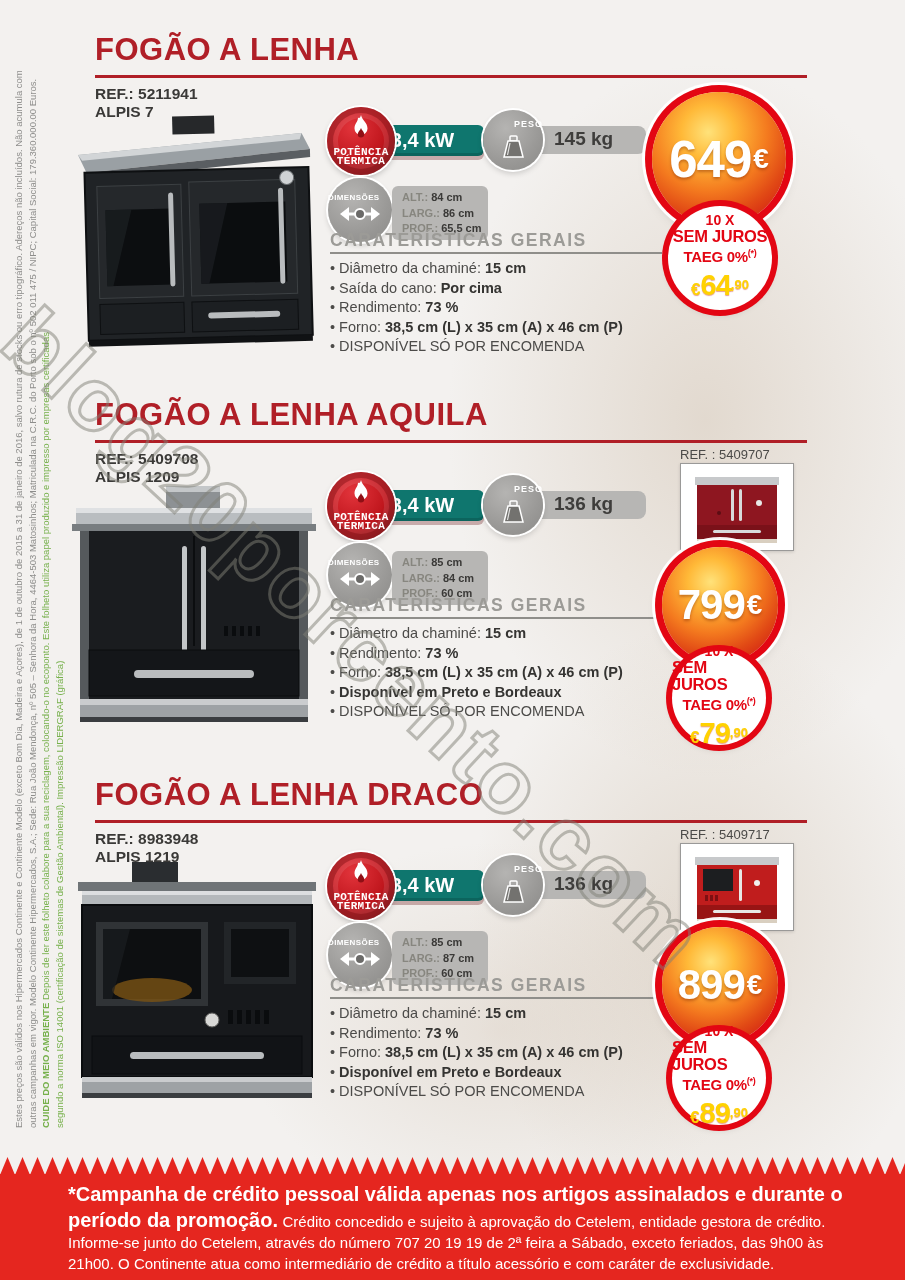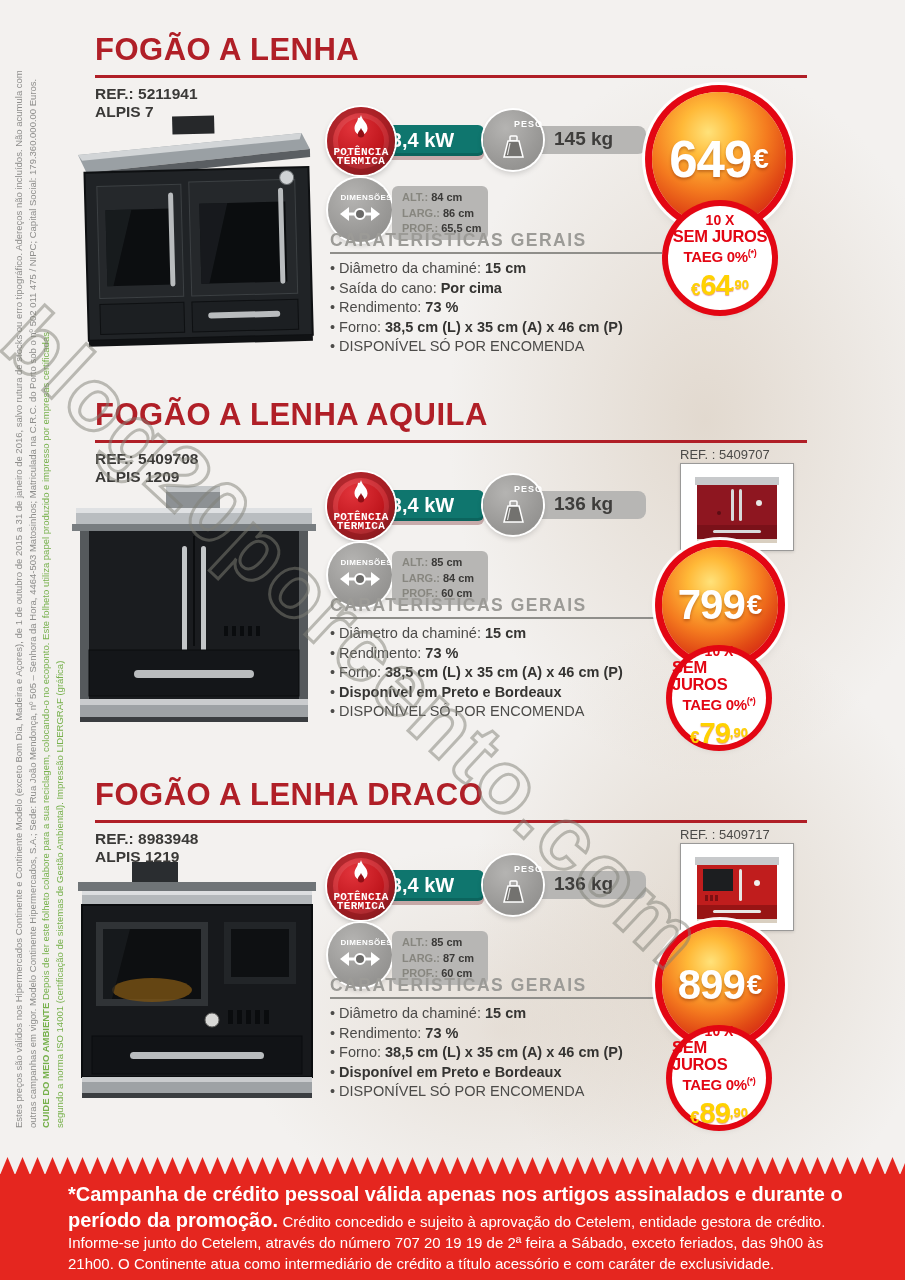--- a/index.html
+++ b/index.html
@@ -43,21 +43,21 @@
         background:radial-gradient(circle at 38% 30%,#b5b4b2,#9a9997 60%,#8a8987);box-shadow:0 0 0 2px #fff,0 3px 6px rgba(0,0,0,.2);}
   .pesolbl{position:absolute;top:9px;left:0;right:0;text-align:right;color:#fff;font-weight:bold;font-size:9px;letter-spacing:1px;}
   .wicon{position:absolute;left:17px;top:25px;}
 
   .dimrect{position:absolute;left:392px;top:146px;width:96px;height:54px;background:#b7b6b4;border-radius:6px;box-sizing:border-box;padding:4px 0 0 10px;}
   .drow{font-size:11px;line-height:15.5px;white-space:nowrap;}
   .dlab{color:#87867f;font-weight:bold;}
   .dval{color:#3a3937;font-weight:bold;}
   .dim{position:absolute;left:328px;top:138px;width:64px;height:64px;border-radius:50%;
        background:radial-gradient(circle at 38% 30%,#b5b4b2,#9a9997 60%,#8a8987);box-shadow:0 0 0 2px #fff,0 3px 6px rgba(0,0,0,.2);}
-  .dimlbl{position:absolute;top:15px;left:0;right:0;text-align:right;color:#fff;font-size:8px;font-weight:bold;letter-spacing:.4px;}
+  .dimlbl{position:absolute;top:15px;left:0;right:0;text-align:left;color:#fff;font-size:8px;font-weight:bold;letter-spacing:.4px;}
   .aicon{position:absolute;left:12px;top:28px;}
 
   .char{position:absolute;left:330px;top:190px;margin:0;font-size:17.5px;color:#9c9b97;font-weight:bold;letter-spacing:1.5px;}
   .charline{position:absolute;left:330px;top:212px;width:332px;height:2px;background:#8f8e8a;}
   .feats{position:absolute;left:330px;top:219px;margin:0;padding:0;list-style:none;font-size:14.5px;color:#4c4b49;line-height:19.5px;width:345px;}
   .feats li:before{content:"• ";}
   .feats b{color:#353432;}
 
   .thumbref{position:absolute;left:680px;top:42px;font-size:13px;color:#4b4a48;}
   .thumb{position:absolute;left:680px;top:58px;width:112px;height:86px;background:#fff;border:1px solid #9a9998;

